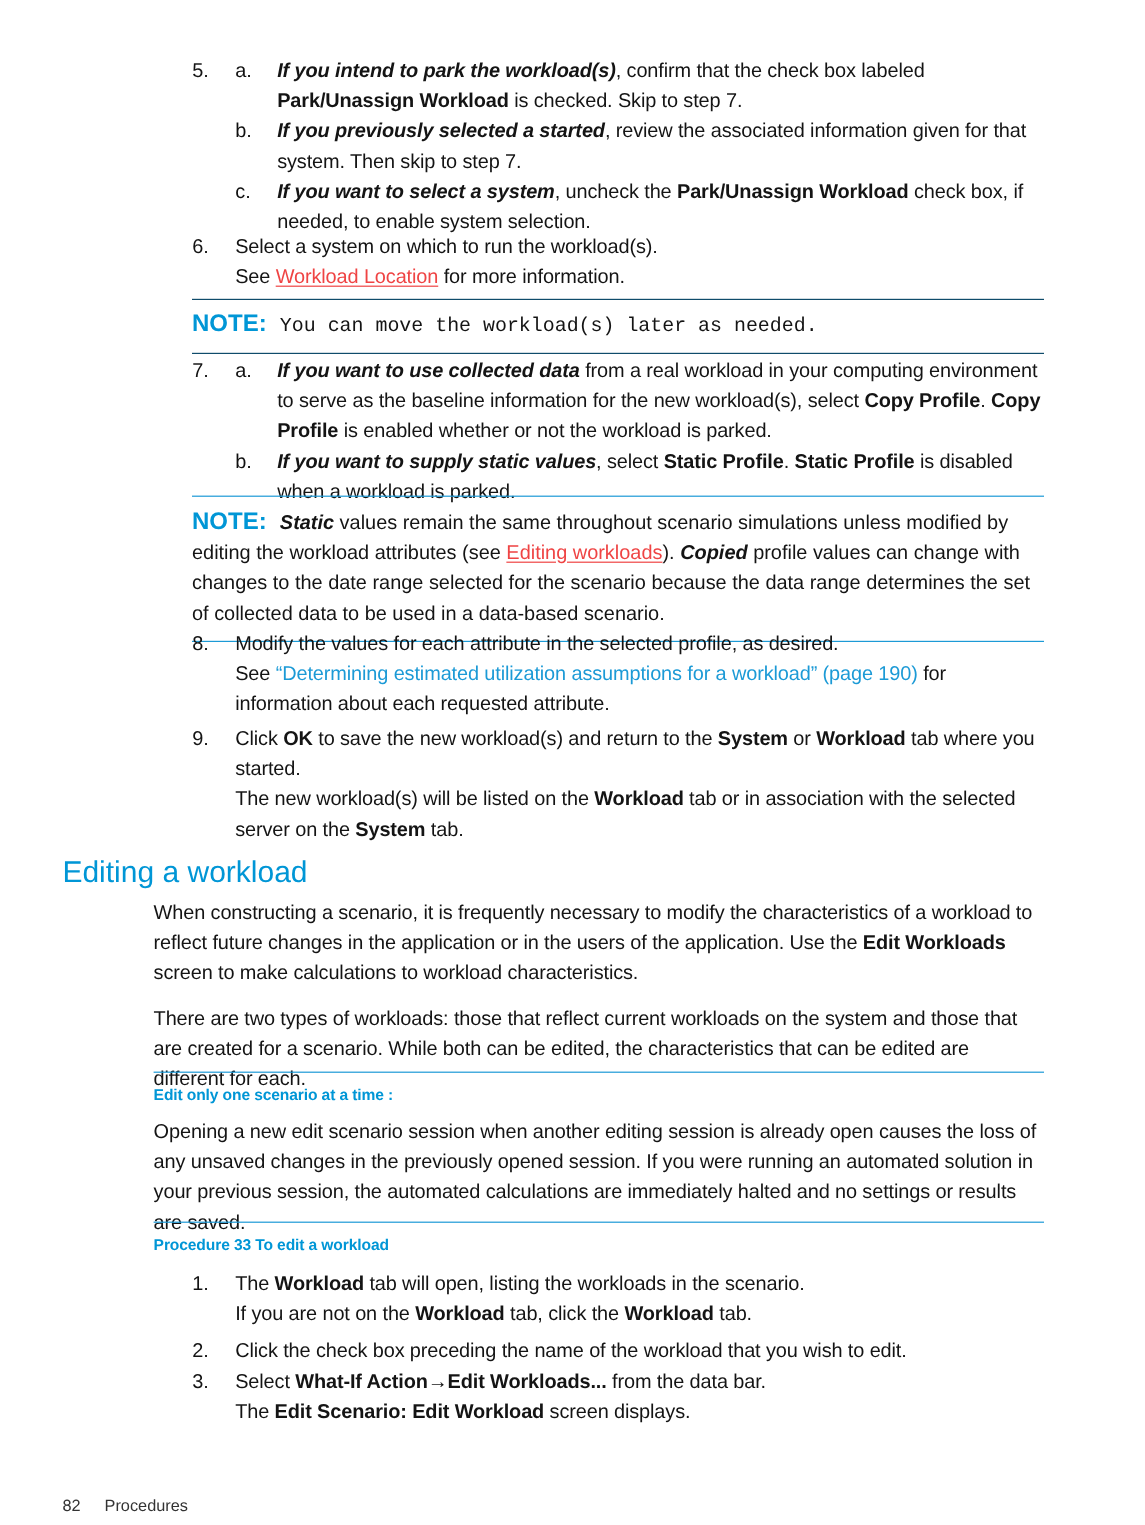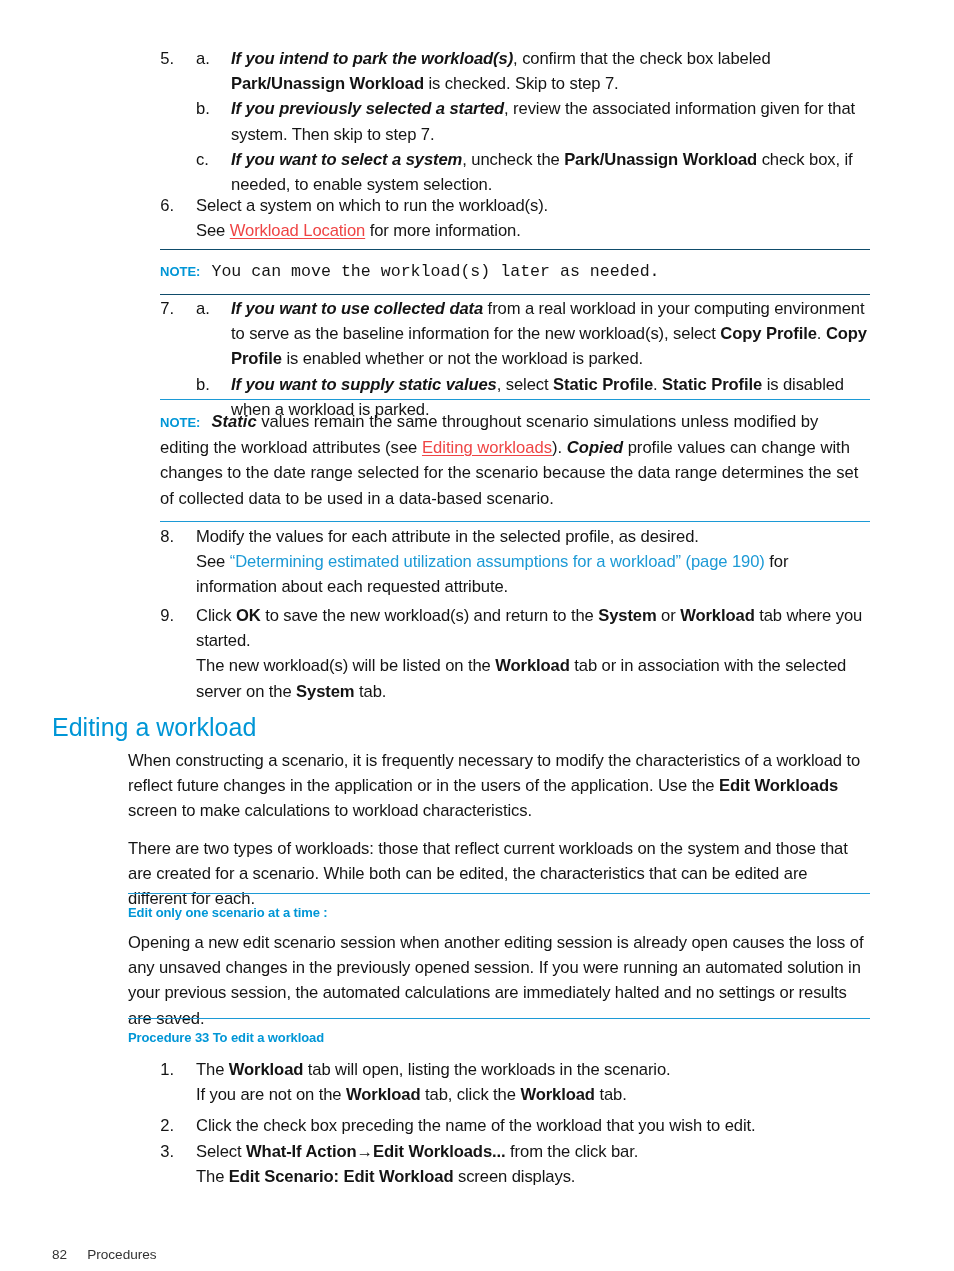--- a/index.html
+++ b/index.html
@@ -99,21 +99,21 @@
     padding: 9px 0 10px 0;
     box-sizing: border-box;
   }
   .note.note-blue {
     border-top-color: #1C9AD6;
     border-bottom-color: #1C9AD6;
   }
   .note .note-label {
     color: #0096D6;
     font-weight: bold;
-    font-size: 13px;
+    font-size: 20px;
     margin-right: 11px;
   }
   .note .note-body {
     font-size: 16.6px;
     line-height: 25.2px;
     color: #141414;
   }
   .note-inline { display: inline; font-family: Liberation Mono, monospace; }
 
   
@@ -203,21 +203,21 @@
         <p class="p"><i>If you want to use collected data</i><span> from a real workload in your computing environment to serve as the baseline information for the new workload(s), select </span><b>Copy Profile</b><span>. </span><b>Copy Profile</b><span> is enabled whether or not the workload is parked.</span></p>
       </div>
 
       <div class="substep">
         <span class="sublet">b.</span>
         <p class="p"><i>If you want to supply static values</i><span>, select </span><b>Static Profile</b><span>. </span><b>Static Profile</b><span> is disabled when a workload is parked.</span></p>
       </div>
     </div>
   </div>
 
-  <div class="content" style="top:399px;">
+  <div class="content" style="top:413px;">
     <div class="note note-blue">
       <p class="note-body" style="margin:0;"><span class="note-label">NOTE:</span><i>Static</i><span> values remain the same throughout scenario simulations unless modified by editing the workload attributes (see </span><a class="link-u" href="#">Editing workloads</a><span>). </span><i>Copied</i><span> profile values can change with changes to the date range selected for the scenario because the data range determines the set of collected data to be used in a data-based scenario.</span></p>
     </div>
   </div>
 
   <div class="content" style="top:524px;">
     <div class="step">
       <span class="num">8.</span>
       <p class="p">Modify the values for each attribute in the selected profile, as desired.</p>
       <p class="p"><span>See </span><a class="link-p" href="#">“Determining estimated utilization assumptions for a workload” (page 190)</a><span> for information about each requested attribute.</span></p>
@@ -262,21 +262,21 @@
 
     <div class="gap-s"></div>
 
     <div class="step">
       <span class="num">2.</span>
       <p class="p">Click the check box preceding the name of the workload that you wish to edit.</p>
     </div>
 
     <div class="step">
       <span class="num">3.</span>
-      <p class="p"><span>Select </span><b>What-If Action→Edit Workloads...</b><span> from the click bar.</span></p>
+      <p class="p"><span>Select </span><b>What-If Action→Edit Workloads...</b><span> from the data bar.</span></p>
       <p class="p"><span>The </span><b>Edit Scenario: Edit Workload</b><span> screen displays.</span></p>
     </div>
   </div>
 
   <div class="footer">
     <span class="pg">82</span><span class="lbl">Procedures</span>
   </div>
 
 </div>
 

